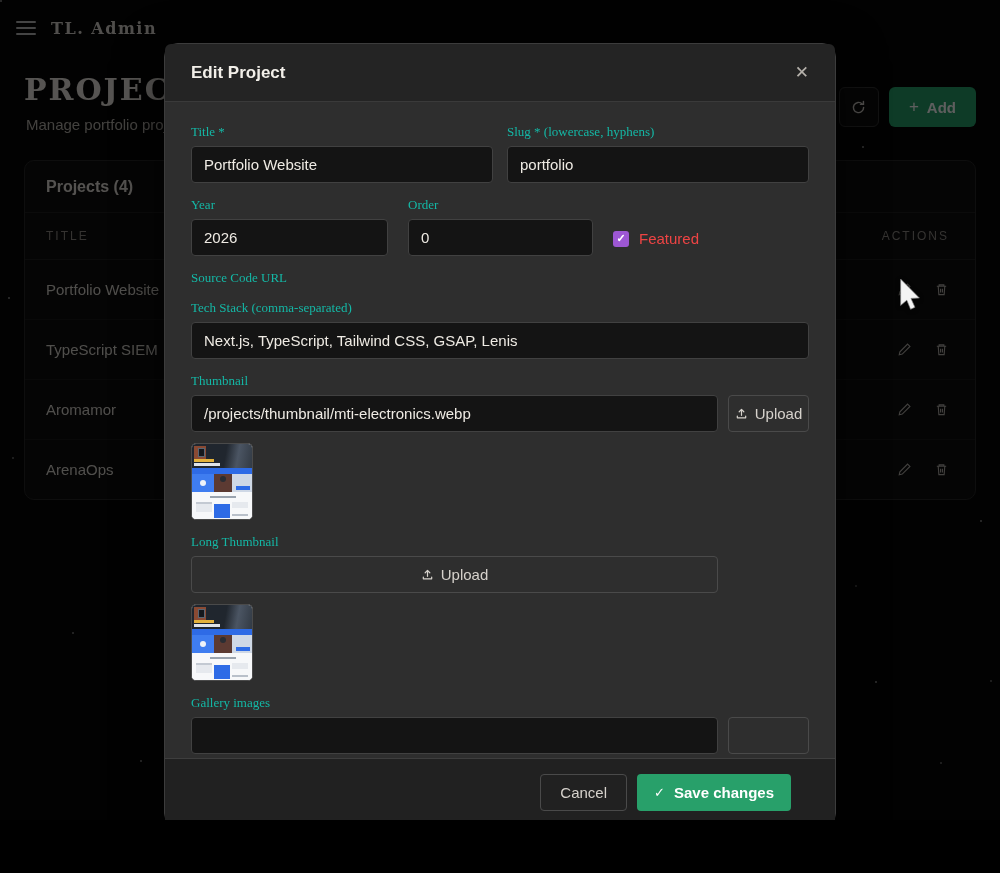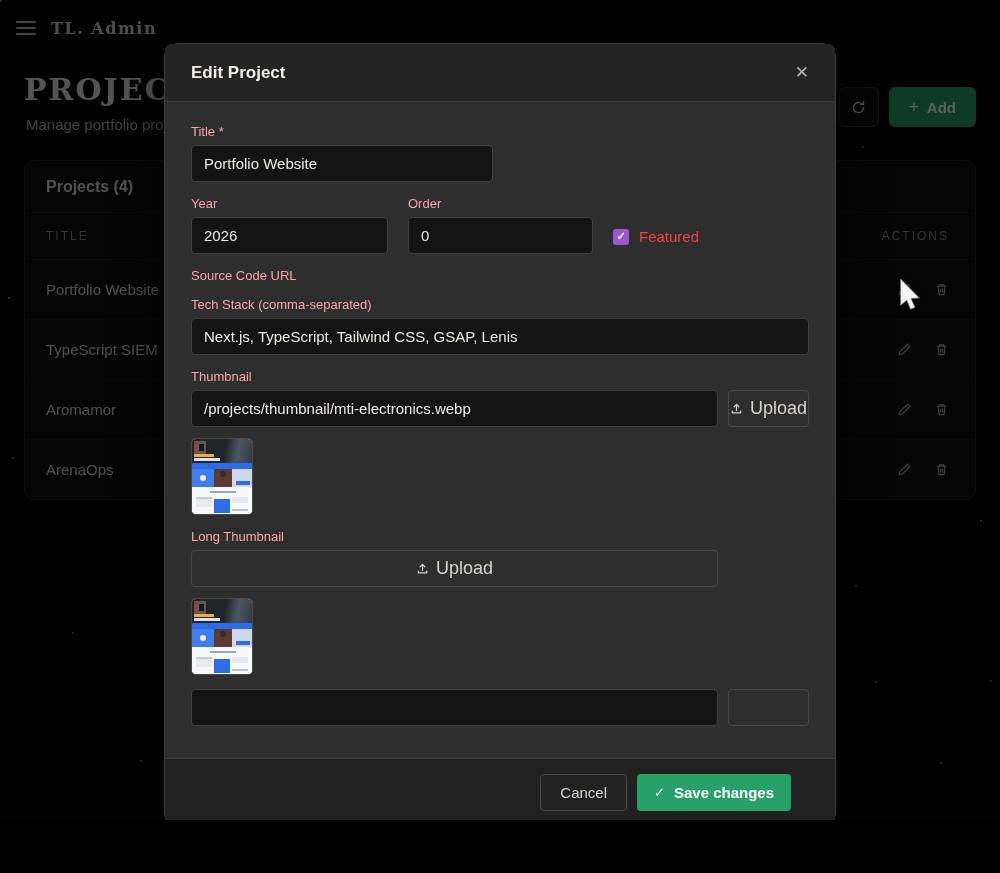--- a/index.html
+++ b/index.html
@@ -62,32 +62,32 @@
 
   
   .modal { position:absolute; left:164px; top:43px; width:672px; height:784px; background:#2e2e2e;
     border:1px solid #3c3c3c; border-radius:14px; box-shadow:0 12px 48px rgba(0,0,0,.6); z-index:60; }
   .modal-head { height:58px; background:#242424; border-bottom:1px solid #3a3a3a; border-radius:6px 6px 0 0;
     display:flex; align-items:center; justify-content:space-between; padding:0 26px; }
   .modal-title { font-size:17px; font-weight:bold; color:#f2efe9; }
   .modal-close { color:#b5b1ab; font-size:17px; cursor:pointer; background:none; border:none; line-height:1; }
   .modal-body { height:658px; overflow:hidden; padding:22px 26px 0; }
   .fgroup { margin-bottom:14px; }
-  .flabel { display:block; font-size:13px; color:#fca5a5; margin-bottom:6px; }
+  .flabel { display:block; font-size:13px; color:#14b8a6; margin-bottom:6px;font-family:Liberation Serif, serif; }
   .tinput { width:100%; height:37px; background:#141414; border:1px solid #414141; border-radius:4px;
     padding:0 12px; font-size:15px; color:#efebe4; font-family:"Liberation Sans", sans-serif; outline:none; }
   .grid2 { display:grid; grid-template-columns:1fr 1fr; gap:14px; }
   .grid-yo { display:grid; grid-template-columns:197px 185px auto; gap:20px; }
   .feat-wrap { align-self:end; margin-bottom:9px; display:flex; align-items:center; gap:10px; cursor:pointer; }
   .cbx { width:16px; height:16px; border-radius:3px; background:#9d57d3; color:#fff; font-size:11px;
     display:flex; align-items:center; justify-content:center; font-weight:bold; }
   .feat-label { font-size:15px; color:#ef4444; }
   .grid-upl { display:grid; grid-template-columns:1fr 81px; gap:10px; }
   .btn-upload { height:37px; background:transparent; border:1px solid #4a4a4a; border-radius:4px;
-    color:#d6d2cc; font-size:18px; display:flex; align-items:center; justify-content:center; gap:7px; cursor:pointer; }
+    color:#d6d2cc; font-size:15px; display:flex; align-items:center; justify-content:center; gap:7px; cursor:pointer; }
 
   
   .mini { width:62px; height:77px; border-radius:5px; background:#f3f4f6; overflow:hidden;
     margin:11px 0 14px; border:1px solid #4a4a4a; position:relative; }
   .mini .hero { position:absolute; top:0; left:0; right:0; height:24px;
     background:linear-gradient(100deg,#20262e 55%,#4b5563 75%,#323a44 100%); }
   .mini .brick { position:absolute; top:2px; left:2px; width:12px; height:13px; background:#8a4a33; }
   .mini .device { position:absolute; top:4px; left:6px; width:7px; height:9px; background:#15181d; border:1px solid #5a6573; }
   .mini .cap1 { position:absolute; top:15px; left:2px; width:20px; height:3px; background:#e3b23c; }
   .mini .cap2 { position:absolute; top:19px; left:2px; width:26px; height:3px; background:#dfe3e8; }
@@ -231,20 +231,24 @@
       <span class="modal-title">Edit Project</span>
       <button class="modal-close">✕</button>
     </div>
 
     <div class="modal-body">
       <div class="fgroup grid2">
         <div>
           <label class="flabel">Title *</label>
           <input class="tinput" value="Portfolio Website" style="">
         </div>
+        <div>
+          <label class="flabel">Slug * (lowercase, hyphens)</label>
+          <input class="tinput" value="portfolio" style="">
+        </div>
       </div>
 
       <div class="fgroup grid-yo">
         <div>
           <label class="flabel">Year</label>
           <input class="tinput" value="2026" style="">
         </div>
         <div>
           <label class="flabel">Order</label>
           <input class="tinput" value="0" style="">
@@ -331,20 +335,21 @@
         <div class="content">
             <div class="cl1"></div>
             <div class="card1"></div>
             <div class="cta"></div>
             <div class="card2"></div>
             <div class="cl2"></div>
           </div>
       </div>
 
       <div class="fgroup" style="margin-bottom:0;">
+        <label class="flabel">Gallery images</label>
         <div class="grid-upl">
           <input class="tinput" value="" style="">
           <button class="btn-upload">
             
             
           </button>
         </div>
       </div>
     </div>
 

